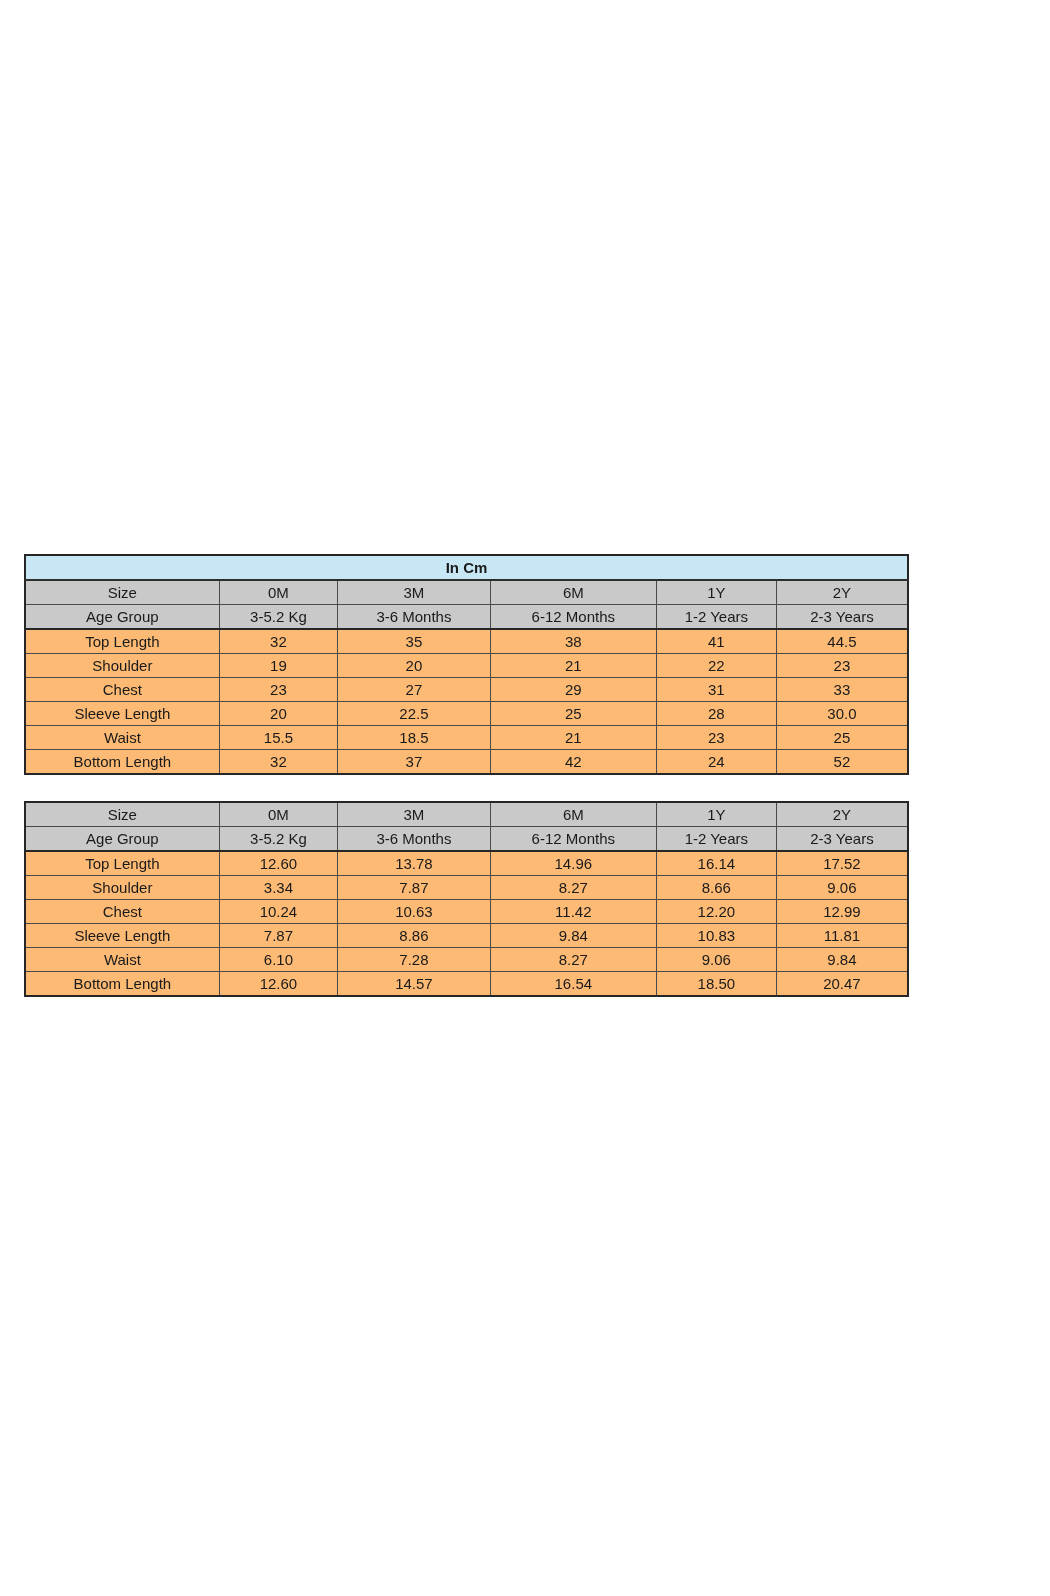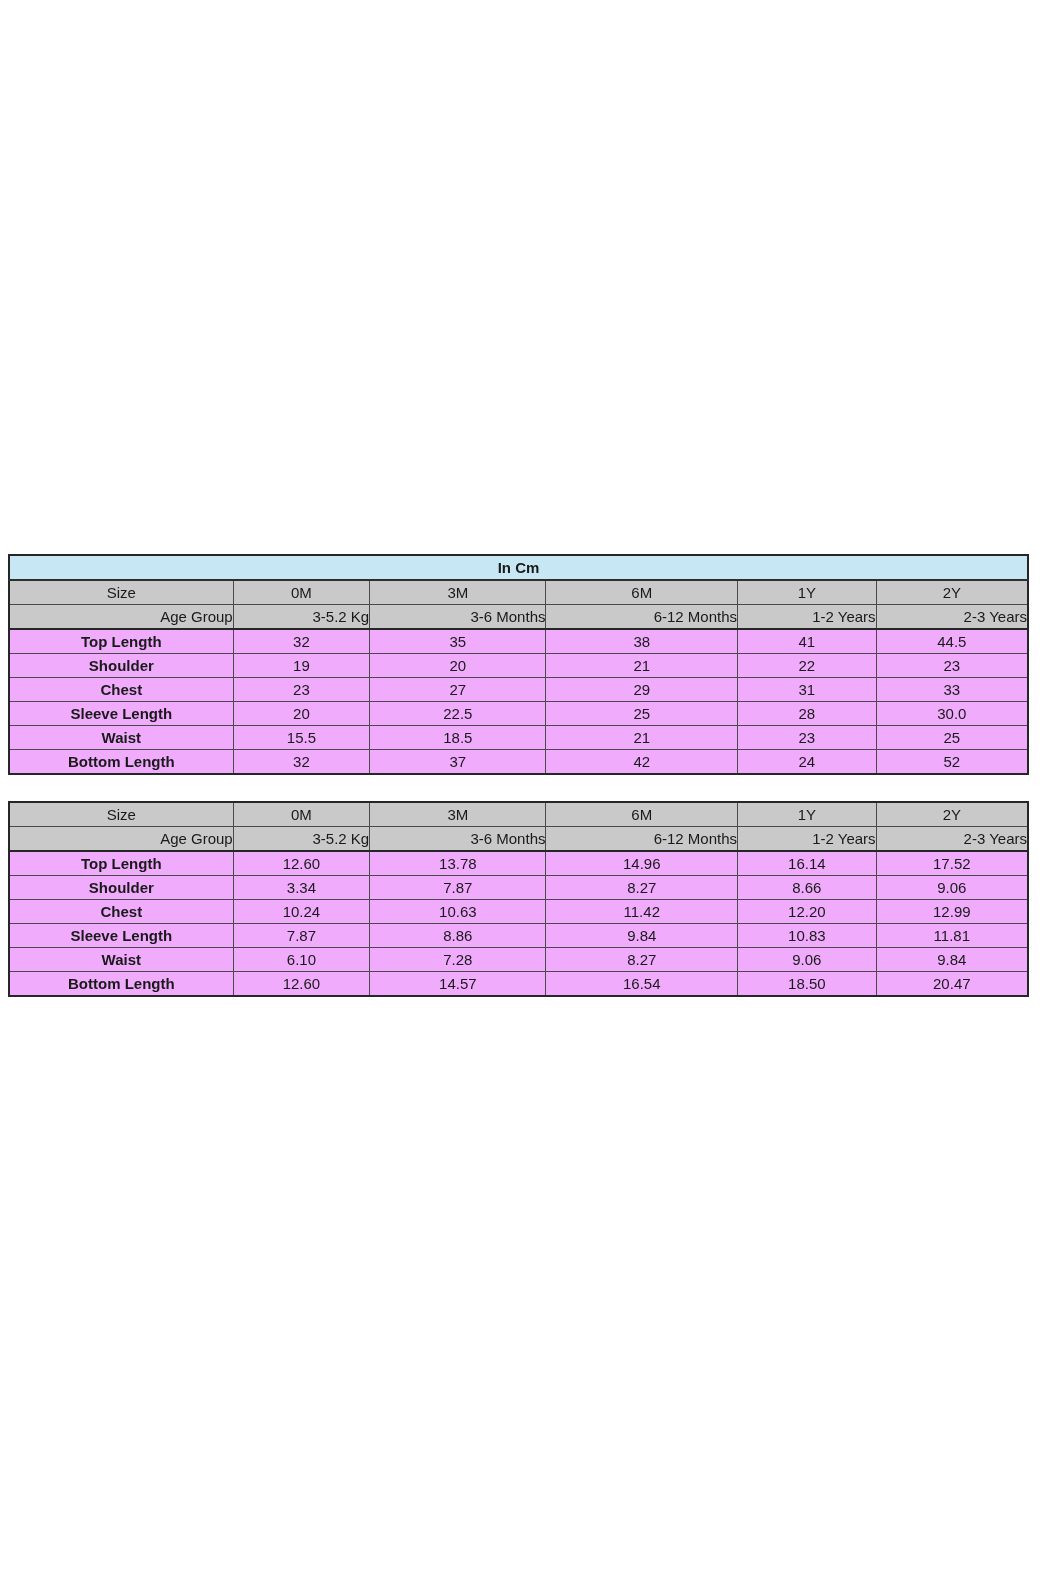--- a/index.html
+++ b/index.html
@@ -11,26 +11,26 @@
     width: 1050px;
     height: 1596px;
     font-family: "Liberation Sans", sans-serif;
     color: #1a1a1a;
     overflow: hidden;
   }
   .sheet {
     padding-top: 554px;
   }
   table.sizechart {
-    width: 1021px;
-    margin-left: 8px;
+    width: 885px;
+    margin-left: 24px;
     border-collapse: collapse;
     table-layout: fixed;
     border: 2.5px solid #262626;
-    background: #f0abfc;
+    background: #fdba74;
   }
   table.sizechart.second {
     margin-top: 26px;
   }
   table.sizechart th,
   table.sizechart td {
     border: 1.5px solid #4a4a4a;
     height: 23px;
     padding: 0;
     font-size: 15px;
@@ -44,26 +44,25 @@
     background: #c8e7f5;
     font-weight: bold;
     border-bottom: 2px solid #2e2e2e;
   }
   tr.hdr th {
     background: #c9c9c9;
     font-weight: normal;
   }
   tr.age-row th {
     border-bottom: 2.5px solid #262626;
-    text-align: right;
   }
   td.rowlabel {
     text-align: left;
     padding-left: 9px;
-    font-weight: bold;
+    font-weight: normal;
   }
 </style>
 </head>
 <body>
 
 <div class="sheet">
 
   <table class="sizechart">
     <colgroup>
       <col style="width:22%">

